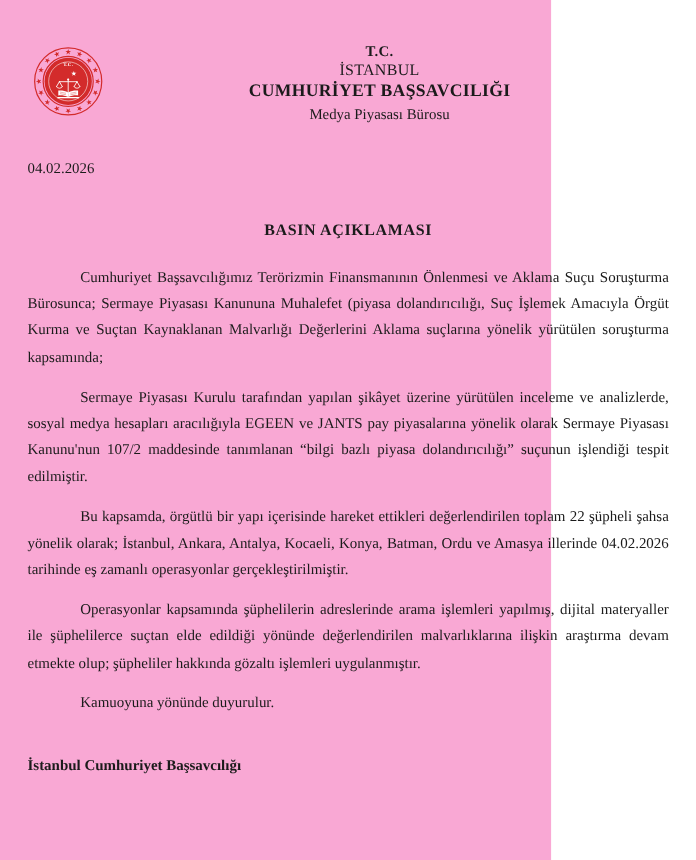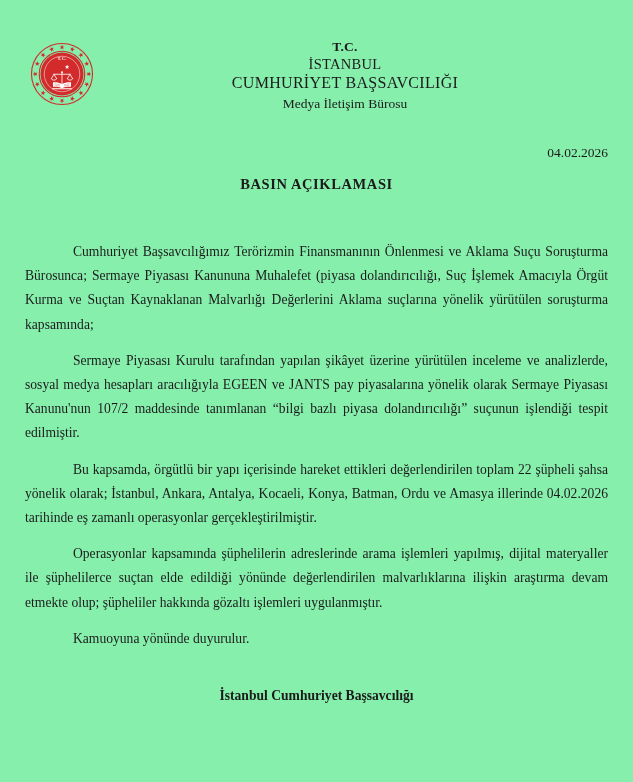--- a/index.html
+++ b/index.html
@@ -10,24 +10,24 @@
   body {
     width: 633px;
     height: 782px;
     font-family: "Liberation Serif", "DejaVu Serif", serif;
     color: #1b1b1b;
     position: relative;
     overflow: hidden;
   }
 
   .page {
-    width: 633px;
+    width: 501px;
     height: 782px;
     position: relative;
-    background: #86efac;
+    background: #f9a8d4;
     box-sizing: border-box;
   }
 
   
   .header {
     position: absolute;
     top: 30px;
     left: 0;
     width: 633px;
     height: 100px;
@@ -56,47 +56,46 @@
     line-height: 17px;
   }
   .hdr-line2 {
     font-size: 14.5px;
     font-weight: normal;
     letter-spacing: 0.3px;
     line-height: 18px;
   }
   .hdr-line3 {
     font-size: 16px;
-    font-weight: normal;
+    font-weight: bold;
     letter-spacing: 0.3px;
     line-height: 20px;
     text-align: center;
   }
   .hdr-line4 {
     font-size: 13.5px;
     font-weight: normal;
     line-height: 19px;
     padding-top: 1px;
   }
 
   
   .date-row {
     position: absolute;
     top: 144px;
     left: 25px;
     width: 583px;
-    text-align: right;
     font-size: 13.5px;
     line-height: 18px;
   }
 
   
   .doc-title {
     position: absolute;
-    top: 176px;
+    top: 202px;
     left: 25px;
     width: 583px;
     text-align: center;
     font-size: 14.5px;
     font-weight: bold;
     letter-spacing: 0.6px;
   }
 
   
   .body-text {
@@ -115,21 +114,21 @@
     hyphens: none;
   }
   .para:last-child { margin-bottom: 0; }
 
   
   .signature {
     position: absolute;
     top: 688px;
     left: 25px;
     width: 583px;
-    text-align: center;
+    text-align: left;
     font-size: 13.6px;
     font-weight: bold;
   }
 </style>
 </head>
 <body>
 
 <div class="page">
 
   <div class="header">
@@ -198,21 +197,21 @@
           <line x1="68" y1="88.4" x2="79" y2="86.2"></line>
         </g>
         <rect x="44" y="92.5" width="40" height="2.2" rx="1.1" fill="#ffffff"></rect>
       </svg>
     </div>
 
     <div class="header-titles">
       <div class="hdr-line1">T.C.</div>
       <div class="hdr-line2">İSTANBUL</div>
       <div class="hdr-line3">CUMHURİYET BAŞSAVCILIĞI</div>
-      <div class="hdr-line4">Medya İletişim Bürosu</div>
+      <div class="hdr-line4">Medya Piyasası Bürosu</div>
     </div>
   </div>
 
   <div class="date-row">04.02.2026</div>
 
   <div class="doc-title">BASIN AÇIKLAMASI</div>
 
   <div class="body-text">
     <p class="para">Cumhuriyet Başsavcılığımız Terörizmin Finansmanının Önlenmesi ve Aklama Suçu Soruşturma Bürosunca; Sermaye Piyasası Kanununa Muhalefet (piyasa dolandırıcılığı, Suç İşlemek Amacıyla Örgüt Kurma ve Suçtan Kaynaklanan Malvarlığı Değerlerini Aklama suçlarına yönelik yürütülen soruşturma kapsamında;</p>
     <p class="para">Sermaye Piyasası Kurulu tarafından yapılan şikâyet üzerine yürütülen inceleme ve analizlerde, sosyal medya hesapları aracılığıyla EGEEN ve JANTS pay piyasalarına yönelik olarak Sermaye Piyasası Kanunu'nun 107/2 maddesinde tanımlanan “bilgi bazlı piyasa dolandırıcılığı” suçunun işlendiği tespit edilmiştir.</p>

